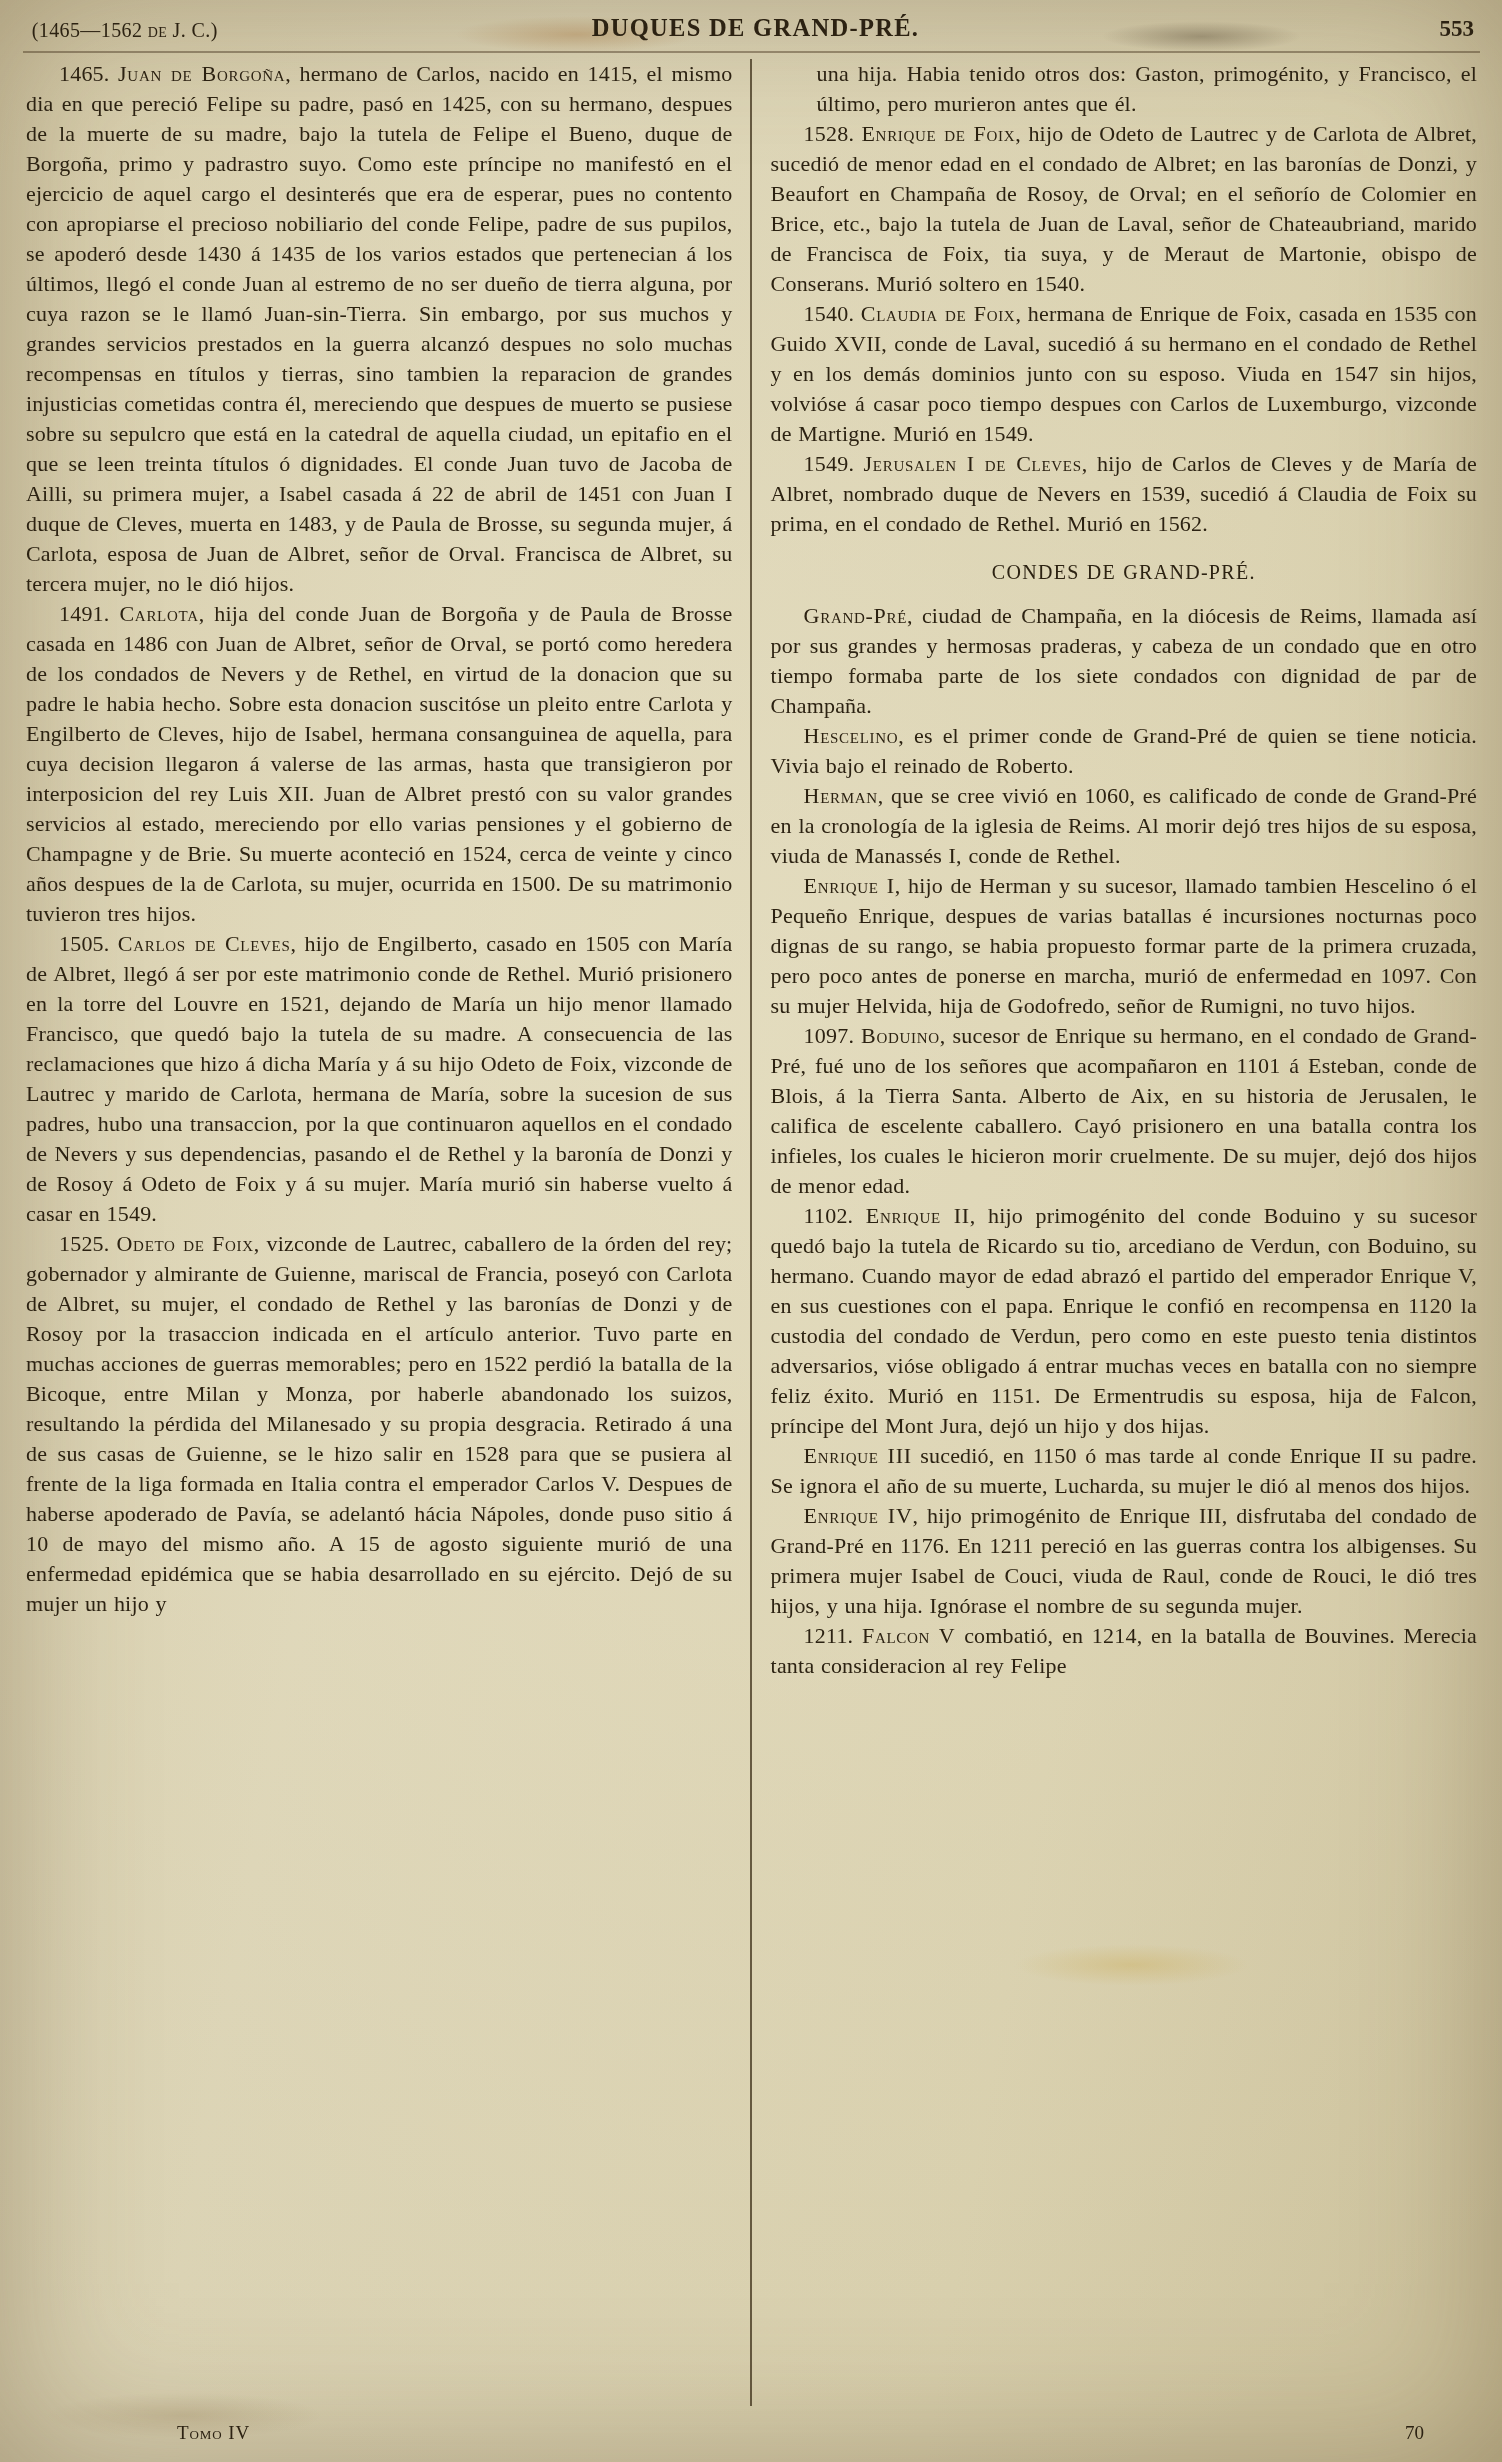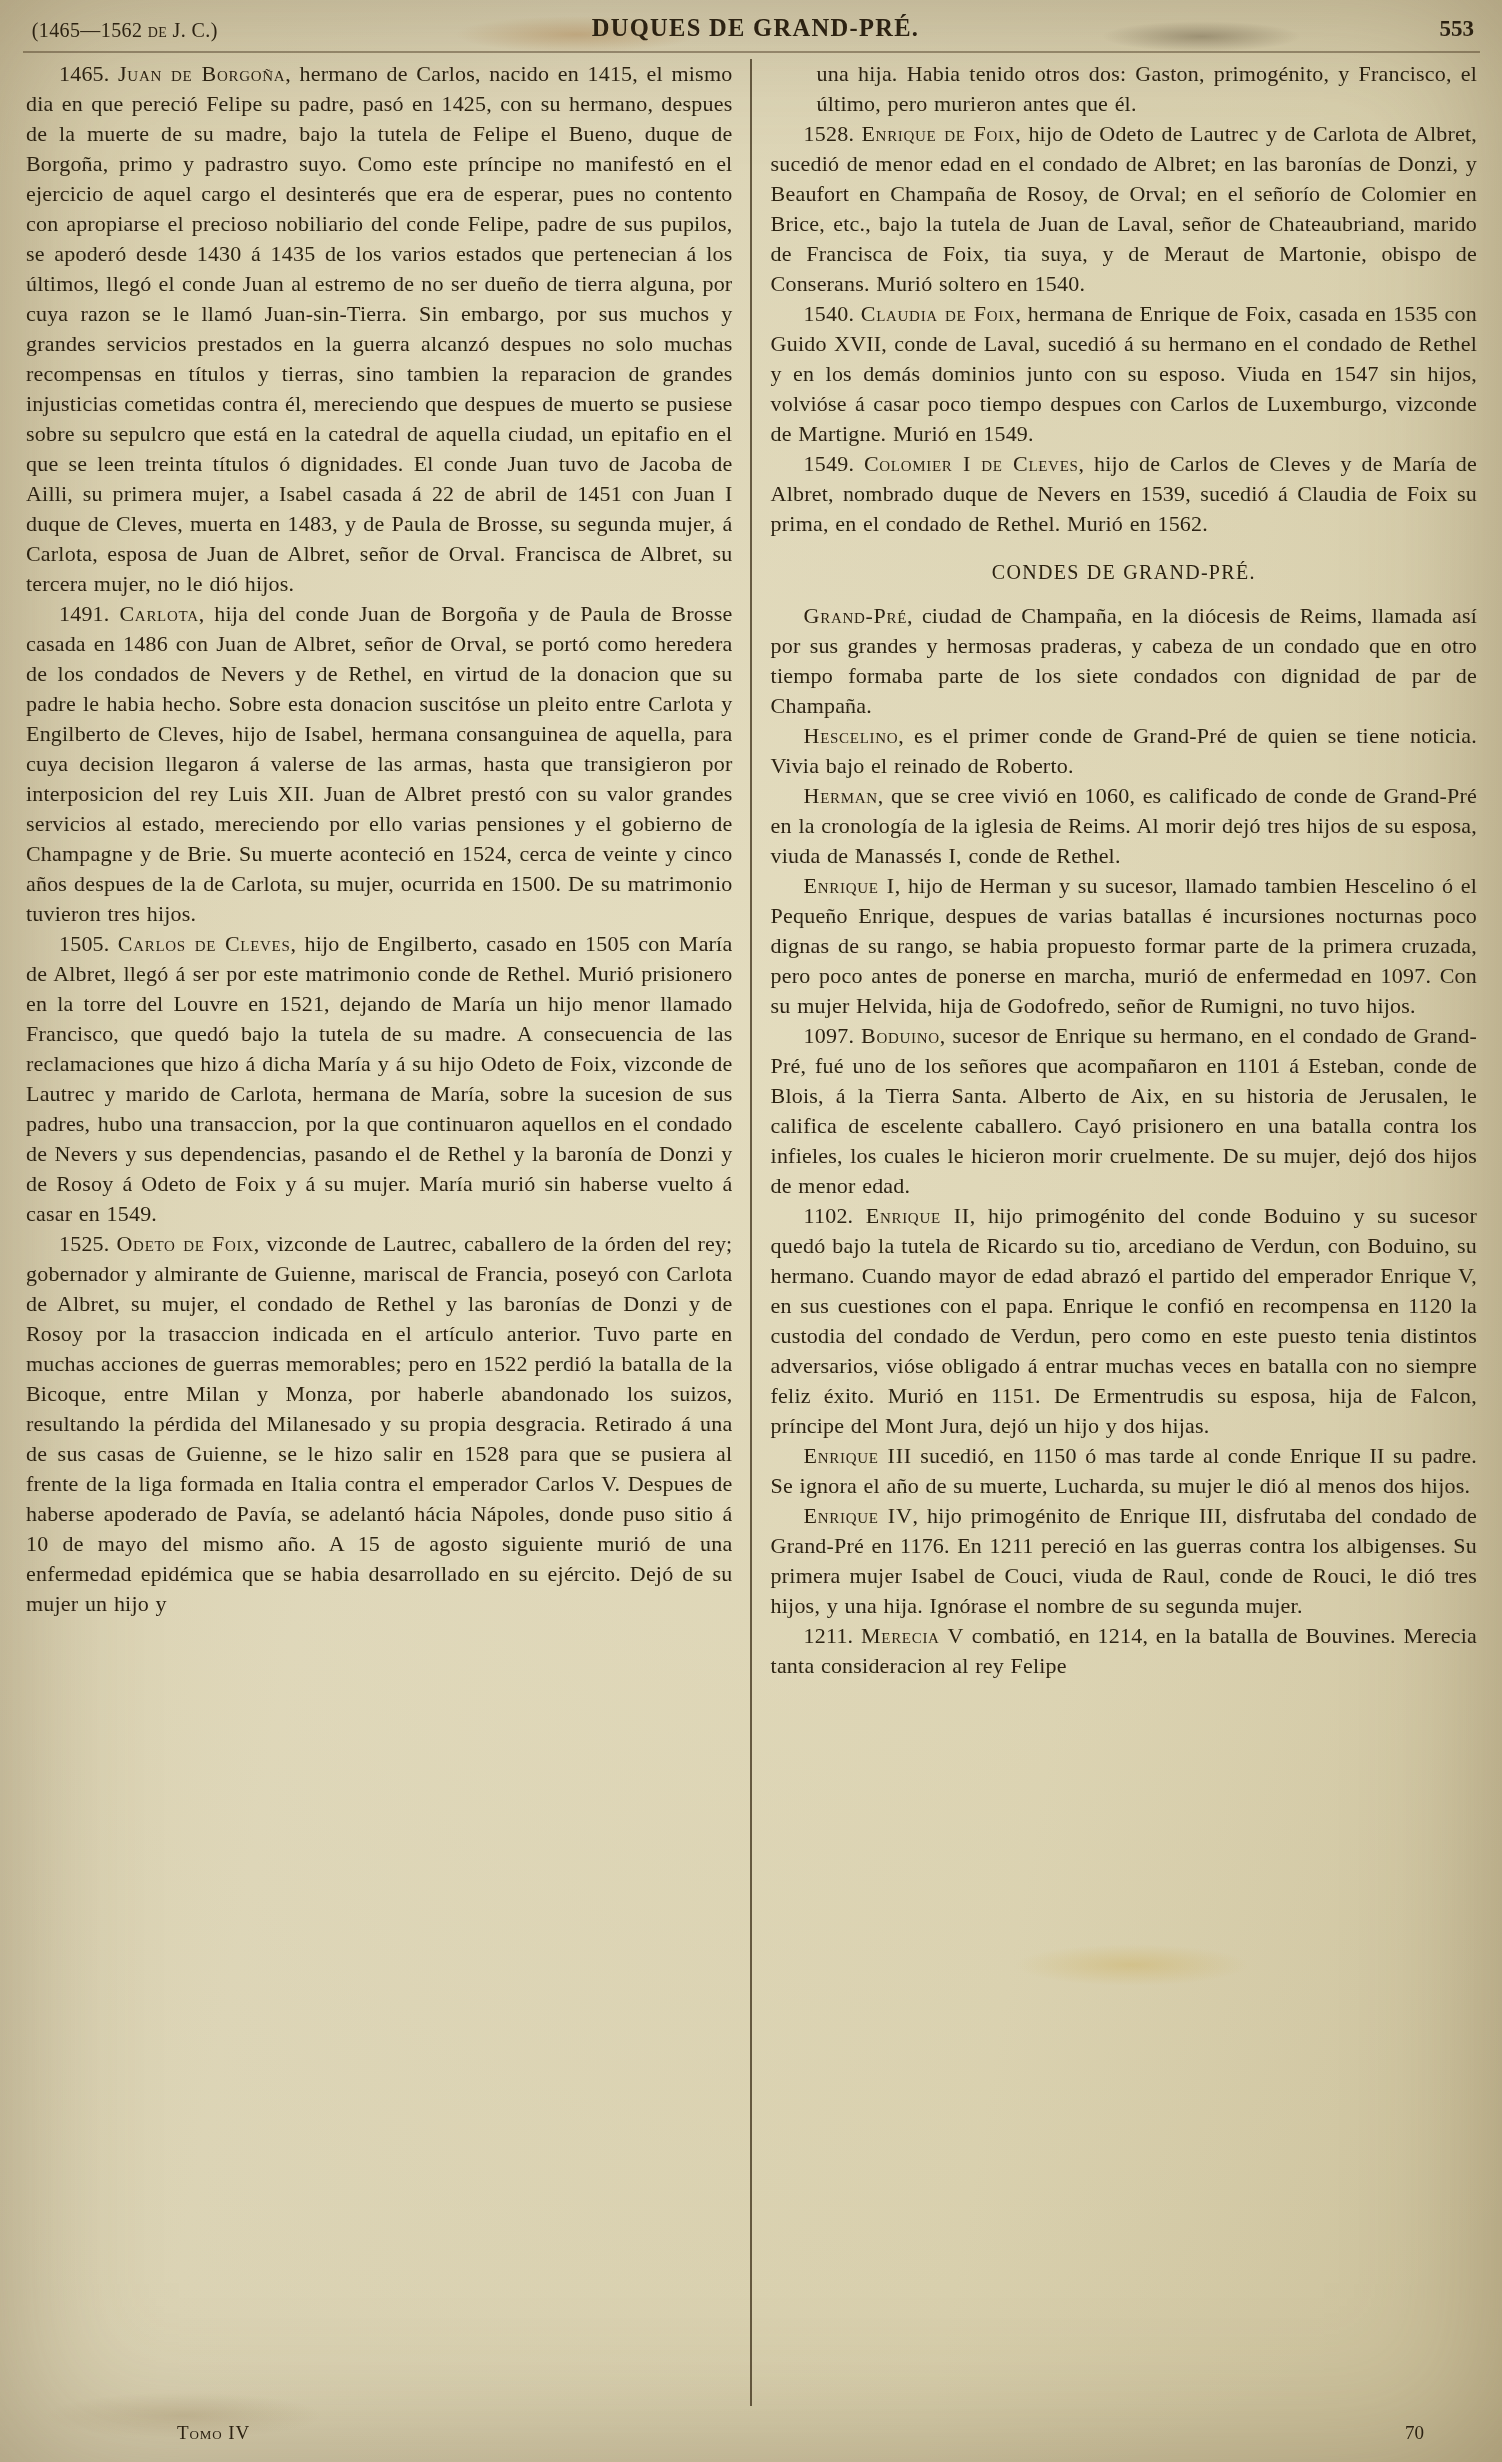--- a/index.html
+++ b/index.html
@@ -75,31 +75,31 @@
         <p class="para">1465. <span class="sc-name">Juan de Borgoña</span>, hermano de Carlos, nacido en 1415, el mismo dia en que pereció Felipe su padre, pasó en 1425, con su hermano, despues de la muerte de su madre, bajo la tutela de Felipe el Bueno, duque de Borgoña, primo y padrastro suyo. Como este príncipe no manifestó en el ejercicio de aquel cargo el desinterés que era de esperar, pues no contento con apropiarse el precioso nobiliario del conde Felipe, padre de sus pupilos, se apoderó desde 1430 á 1435 de los varios estados que pertenecian á los últimos, llegó el conde Juan al estremo de no ser dueño de tierra alguna, por cuya razon se le llamó Juan-sin-Tierra. Sin embargo, por sus muchos y grandes servicios prestados en la guerra alcanzó despues no solo muchas recompensas en títulos y tierras, sino tambien la reparacion de grandes injusticias cometidas contra él, mereciendo que despues de muerto se pusiese sobre su sepulcro que está en la catedral de aquella ciudad, un epitafio en el que se leen treinta títulos ó dignidades. El conde Juan tuvo de Jacoba de Ailli, su primera mujer, a Isabel casada á 22 de abril de 1451 con Juan I duque de Cleves, muerta en 1483, y de Paula de Brosse, su segunda mujer, á Carlota, esposa de Juan de Albret, señor de Orval. Francisca de Albret, su tercera mujer, no le dió hijos.</p>
         <p class="para">1491. <span class="sc-name">Carlota</span>, hija del conde Juan de Borgoña y de Paula de Brosse casada en 1486 con Juan de Albret, señor de Orval, se portó como heredera de los condados de Nevers y de Rethel, en virtud de la donacion que su padre le habia hecho. Sobre esta donacion suscitóse un pleito entre Carlota y Engilberto de Cleves, hijo de Isabel, hermana consanguinea de aquella, para cuya decision llegaron á valerse de las armas, hasta que transigieron por interposicion del rey Luis XII. Juan de Albret prestó con su valor grandes servicios al estado, mereciendo por ello varias pensiones y el gobierno de Champagne y de Brie. Su muerte aconteció en 1524, cerca de veinte y cinco años despues de la de Carlota, su mujer, ocurrida en 1500. De su matrimonio tuvieron tres hijos.</p>
         <p class="para">1505. <span class="sc-name">Carlos de Cleves</span>, hijo de Engilberto, casado en 1505 con María de Albret, llegó á ser por este matrimonio conde de Rethel. Murió prisionero en la torre del Louvre en 1521, dejando de María un hijo menor llamado Francisco, que quedó bajo la tutela de su madre. A consecuencia de las reclamaciones que hizo á dicha María y á su hijo Odeto de Foix, vizconde de Lautrec y marido de Carlota, hermana de María, sobre la sucesion de sus padres, hubo una transaccion, por la que continuaron aquellos en el condado de Nevers y sus dependencias, pasando el de Rethel y la baronía de Donzi y de Rosoy á Odeto de Foix y á su mujer. María murió sin haberse vuelto á casar en 1549.</p>
         <p class="para">1525. <span class="sc-name">Odeto de Foix</span>, vizconde de Lautrec, caballero de la órden del rey; gobernador y almirante de Guienne, mariscal de Francia, poseyó con Carlota de Albret, su mujer, el condado de Rethel y las baronías de Donzi y de Rosoy por la trasaccion indicada en el artículo anterior. Tuvo parte en muchas acciones de guerras memorables; pero en 1522 perdió la batalla de la Bicoque, entre Milan y Monza, por haberle abandonado los suizos, resultando la pérdida del Milanesado y su propia desgracia. Retirado á una de sus casas de Guienne, se le hizo salir en 1528 para que se pusiera al frente de la liga formada en Italia contra el emperador Carlos V. Despues de haberse apoderado de Pavía, se adelantó hácia Nápoles, donde puso sitio á 10 de mayo del mismo año. A 15 de agosto siguiente murió de una enfermedad epidémica que se habia desarrollado en su ejército. Dejó de su mujer un hijo y</p>
       </section>
     <div class="divider"></div>
     <section class="col right">
         <p class="para noindent">una hija. Habia tenido otros dos: Gaston, primogénito, y Francisco, el último, pero murieron antes que él.</p>
         <p class="para">1528. <span class="sc-name">Enrique de Foix</span>, hijo de Odeto de Lautrec y de Carlota de Albret, sucedió de menor edad en el condado de Albret; en las baronías de Donzi, y Beaufort en Champaña de Rosoy, de Orval; en el señorío de Colomier en Brice, etc., bajo la tutela de Juan de Laval, señor de Chateaubriand, marido de Francisca de Foix, tia suya, y de Meraut de Martonie, obispo de Conserans. Murió soltero en 1540.</p>
         <p class="para">1540. <span class="sc-name">Claudia de Foix</span>, hermana de Enrique de Foix, casada en 1535 con Guido XVII, conde de Laval, sucedió á su hermano en el condado de Rethel y en los demás dominios junto con su esposo. Viuda en 1547 sin hijos, volvióse á casar poco tiempo despues con Carlos de Luxemburgo, vizconde de Martigne. Murió en 1549.</p>
-        <p class="para">1549. <span class="sc-name">Colomier I de Cleves</span>, hijo de Carlos de Cleves y de María de Albret, nombrado duque de Nevers en 1539, sucedió á Claudia de Foix su prima, en el condado de Rethel. Murió en 1562.</p>
+        <p class="para">1549. <span class="sc-name">Jerusalen I de Cleves</span>, hijo de Carlos de Cleves y de María de Albret, nombrado duque de Nevers en 1539, sucedió á Claudia de Foix su prima, en el condado de Rethel. Murió en 1562.</p>
         <div class="section-heading">CONDES DE GRAND-PRÉ.</div>
         <p class="para"><span class="sc-name">Grand-Pré</span>, ciudad de Champaña, en la diócesis de Reims, llamada así por sus grandes y hermosas praderas, y cabeza de un condado que en otro tiempo formaba parte de los siete condados con dignidad de par de Champaña.</p>
         <p class="para"><span class="sc-name">Hescelino</span>, es el primer conde de Grand-Pré de quien se tiene noticia. Vivia bajo el reinado de Roberto.</p>
         <p class="para"><span class="sc-name">Herman</span>, que se cree vivió en 1060, es calificado de conde de Grand-Pré en la cronología de la iglesia de Reims. Al morir dejó tres hijos de su esposa, viuda de Manassés I, conde de Rethel.</p>
         <p class="para"><span class="sc-name">Enrique I</span>, hijo de Herman y su sucesor, llamado tambien Hescelino ó el Pequeño Enrique, despues de varias batallas é incursiones nocturnas poco dignas de su rango, se habia propuesto formar parte de la primera cruzada, pero poco antes de ponerse en marcha, murió de enfermedad en 1097. Con su mujer Helvida, hija de Godofredo, señor de Rumigni, no tuvo hijos.</p>
         <p class="para">1097. <span class="sc-name">Boduino</span>, sucesor de Enrique su hermano, en el condado de Grand-Pré, fué uno de los señores que acompañaron en 1101 á Esteban, conde de Blois, á la Tierra Santa. Alberto de Aix, en su historia de Jerusalen, le califica de escelente caballero. Cayó prisionero en una batalla contra los infieles, los cuales le hicieron morir cruelmente. De su mujer, dejó dos hijos de menor edad.</p>
         <p class="para">1102. <span class="sc-name">Enrique II</span>, hijo primogénito del conde Boduino y su sucesor quedó bajo la tutela de Ricardo su tio, arcediano de Verdun, con Boduino, su hermano. Cuando mayor de edad abrazó el partido del emperador Enrique V, en sus cuestiones con el papa. Enrique le confió en recompensa en 1120 la custodia del condado de Verdun, pero como en este puesto tenia distintos adversarios, vióse obligado á entrar muchas veces en batalla con no siempre feliz éxito. Murió en 1151. De Ermentrudis su esposa, hija de Falcon, príncipe del Mont Jura, dejó un hijo y dos hijas.</p>
         <p class="para"><span class="sc-name">Enrique III</span> sucedió, en 1150 ó mas tarde al conde Enrique II su padre. Se ignora el año de su muerte, Lucharda, su mujer le dió al menos dos hijos.</p>
         <p class="para"><span class="sc-name">Enrique IV</span>, hijo primogénito de Enrique III, disfrutaba del condado de Grand-Pré en 1176. En 1211 pereció en las guerras contra los albigenses. Su primera mujer Isabel de Couci, viuda de Raul, conde de Rouci, le dió tres hijos, y una hija. Ignórase el nombre de su segunda mujer.</p>
-        <p class="para">1211. <span class="sc-name">Merecia V</span> combatió, en 1214, en la batalla de Bouvines. Merecia tanta consideracion al rey Felipe</p>
+        <p class="para">1211. <span class="sc-name">Falcon V</span> combatió, en 1214, en la batalla de Bouvines. Merecia tanta consideracion al rey Felipe</p>
       </section>
   </main>
 
   <footer class="page-footer">
     <span class="foot-left">Tomo IV</span>
     <span class="foot-right">70</span>
   </footer>
 
 </div>
 

